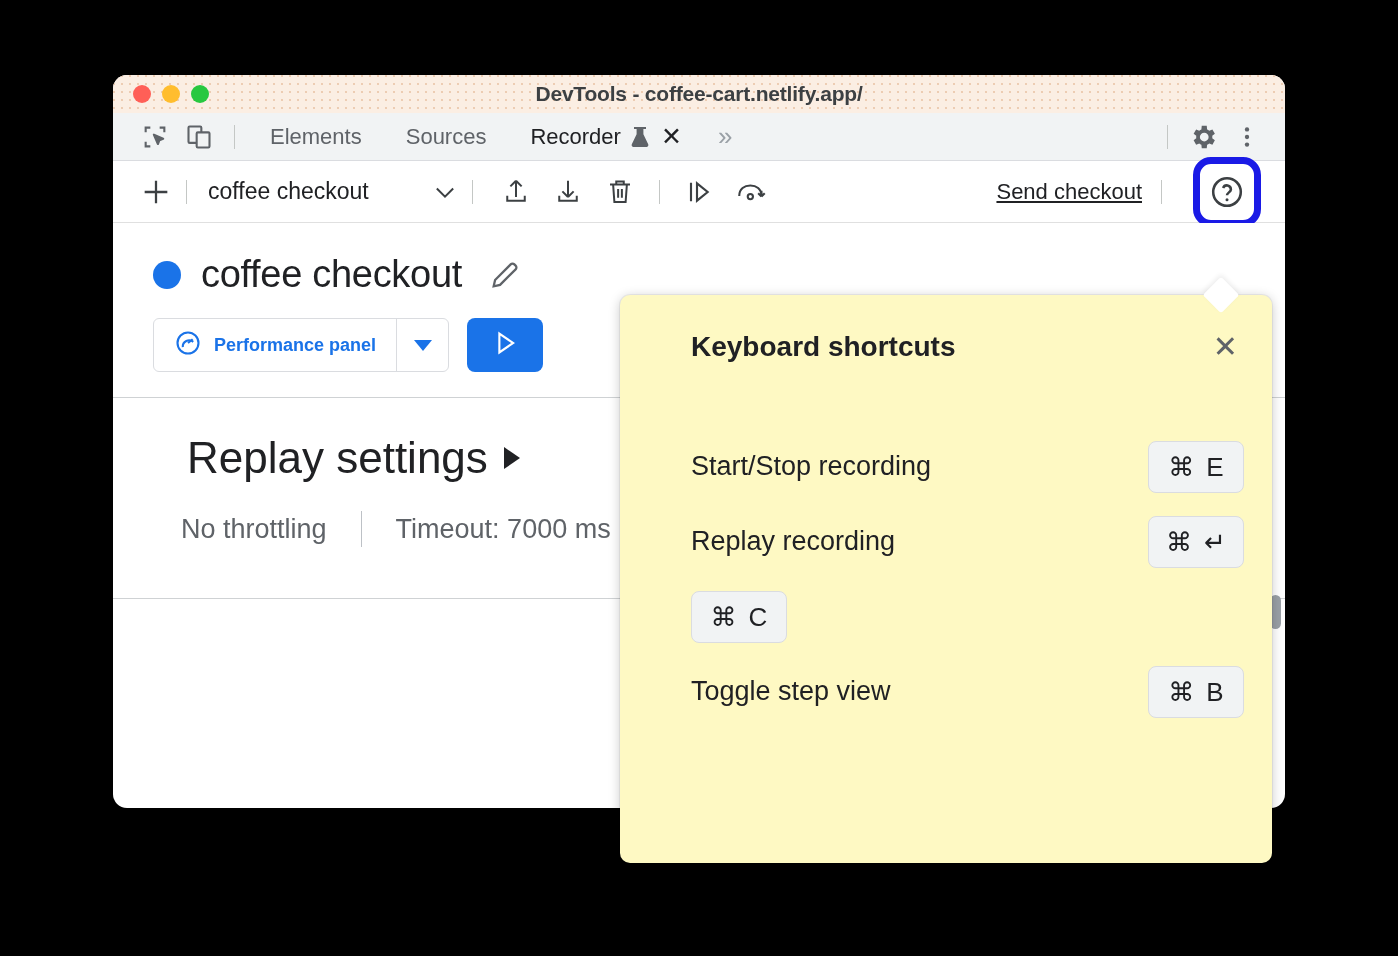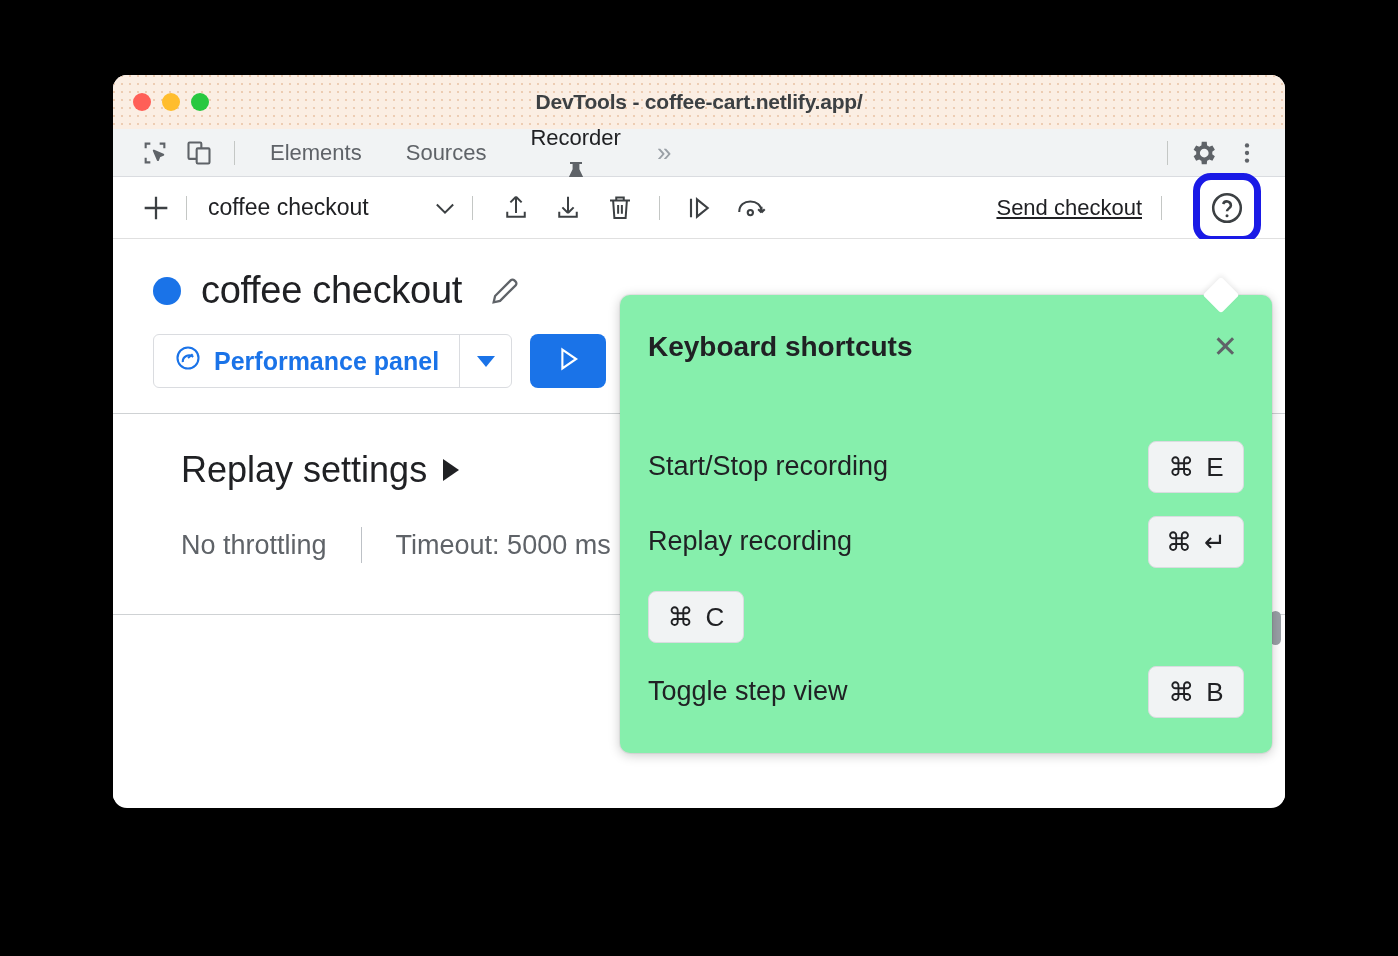--- a/index.html
+++ b/index.html
@@ -17,21 +17,21 @@
     position: absolute;
     left: 113px; top: 75px;
     width: 1172px; height: 733px;
     background: #ffffff;
     border-radius: 14px;
     overflow: hidden;
   }
 
   .titlebar {
     position: relative;
-    height: 54px;
+    height: 38px;
     background: #fbeee3;
     background-image: radial-gradient(circle at 1px 1px, rgba(226,178,140,.55) 1px, transparent 0);
     background-size: 8px 8px;
     display: flex; align-items: center;
   }
   .traffic { position: absolute; left: 20px; top: 50%; transform: translateY(-50%); display: flex; gap: 11px; }
   .dot { width: 18px; height: 18px; border-radius: 50%; }
   .dot.red { background: #ff5f57; }
   .dot.yellow { background: #ffbd2e; }
   .dot.green { background: #28c840; }
@@ -55,21 +55,21 @@
     color: #5f6368;
   }
   .tb-icon.first { margin-left: 20px; }
   .vsep { width: 1px; height: 24px; background: #c4c7c5; margin: 0 13px; }
   .tab {
     height: 56px; padding: 0 22px;
     display: flex; align-items: center; gap: 9px;
     font-size: 22px; color: #5f6368;
     position: relative;
   }
-  .tab.active { color: #202124; flex-direction: column; }
+  .tab.active { color: #202124; }
   .tab.active::after {
     content: ""; position: absolute; left: 0; right: 0; bottom: 0;
     height: 3px; background: #1a73e8;
   }
   .tab .flask { display: inline-flex; }
   .tab .tabclose { font-size: 25px; color: #202124; line-height: 1; margin-left: 2px; }
   .chev2 { color: #9aa0a6; font-size: 26px; padding: 0 14px; letter-spacing: -3px; }
   .tabbar-right { margin-left: auto; display: flex; align-items: center; padding-right: 16px; }
 
   
@@ -125,41 +125,41 @@
     padding: 22px 0 0 40px; gap: 18px;
   }
   .perf-select {
     display: flex; align-items: center;
     height: 54px; border: 1px solid #dadce0; border-radius: 6px;
     overflow: hidden; background: #fff;
   }
   .perf-main {
     display: flex; align-items: center; gap: 12px;
     padding: 0 20px; height: 100%;
-    font-size: 25px; color: #1a73e8; font-weight: bold;
+    font-size: 18px; color: #1a73e8; font-weight: bold;
   }
   .perf-arrow {
     width: 52px; height: 100%;
     border-left: 1px solid #dadce0;
     display: flex; align-items: center; justify-content: center;
   }
   .caret-down { width: 0; height: 0; border-left: 9px solid transparent; border-right: 9px solid transparent; border-top: 11px solid #1a73e8; }
   .replay-btn {
     height: 54px; min-width: 76px;
     background: #1a73e8; border-radius: 8px;
     display: flex; align-items: center; justify-content: center;
     color: #fff; padding: 0 18px;
   }
 
   .divider { height: 1px; background: #cfd2d4; }
   .div1 { position: absolute; left: 0; right: 0; top: 174px; }
   .div2 { position: absolute; left: 0; right: 0; top: 375px; }
 
   .settings-row { position: absolute; left: 0; top: 210px; padding-left: 68px; display: flex; align-items: center; gap: 16px; }
-  .settings-title { font-size: 36px; color: #202124; }
+  .settings-title { font-size: 44px; color: #202124; margin-left: 6px; }
   .tri-right { width: 0; height: 0; border-top: 11px solid transparent; border-bottom: 11px solid transparent; border-left: 16px solid #202124; }
 
   .settings-meta {
     position: absolute; left: 0; top: 288px; padding-left: 68px;
     display: flex; align-items: center; gap: 16px;
     font-size: 27px; color: #5f6368;
   }
   .meta-sep { width: 1px; height: 36px; background: #bdc1c6; margin: 0 18px; }
 
   .showcode-wrap { position: absolute; right: 22px; top: 408px; }
@@ -174,25 +174,26 @@
   .scroll-thumb {
     position: absolute; right: 4px; top: 372px;
     width: 11px; height: 34px; border-radius: 6px;
     background: #9aa0a6;
   }
 
   
   .popup {
     position: absolute;
     left: 620px; top: 295px;
-    width: 652px; height: 458px;
-    background: #86efac;
+    width: 652px; height: 568px;
+    background: #fef9c3;
     border-radius: 10px;
     box-shadow: 0 2px 12px rgba(0,0,0,.22), 0 0 0 1px rgba(0,0,0,.05);
     z-index: 40;
+    padding-left: 43px;
   }
   .popup-tail {
     position: absolute;
     right: 38px; top: -13px;
     width: 26px; height: 26px;
     background: #ffffff;
     transform: rotate(45deg);
     box-shadow: -2px -2px 5px rgba(0,0,0,.07);
     border-radius: 3px;
   }
@@ -387,21 +388,21 @@
       <div class="divider div1"></div>
 
       <div class="settings-row">
         <span class="settings-title">Replay settings</span>
         <span class="tri-right"></span>
       </div>
 
       <div class="settings-meta">
         <span>No throttling</span>
         <span class="meta-sep"></span>
-        <span>Timeout: 5000 ms</span>
+        <span>Timeout: 7000 ms</span>
       </div>
 
       <div class="divider div2"></div>
 
       <div class="showcode-wrap">
         <div class="showcode-btn">Show code</div>
       </div>
 
       <div class="scroll-thumb"></div>
     </div>

